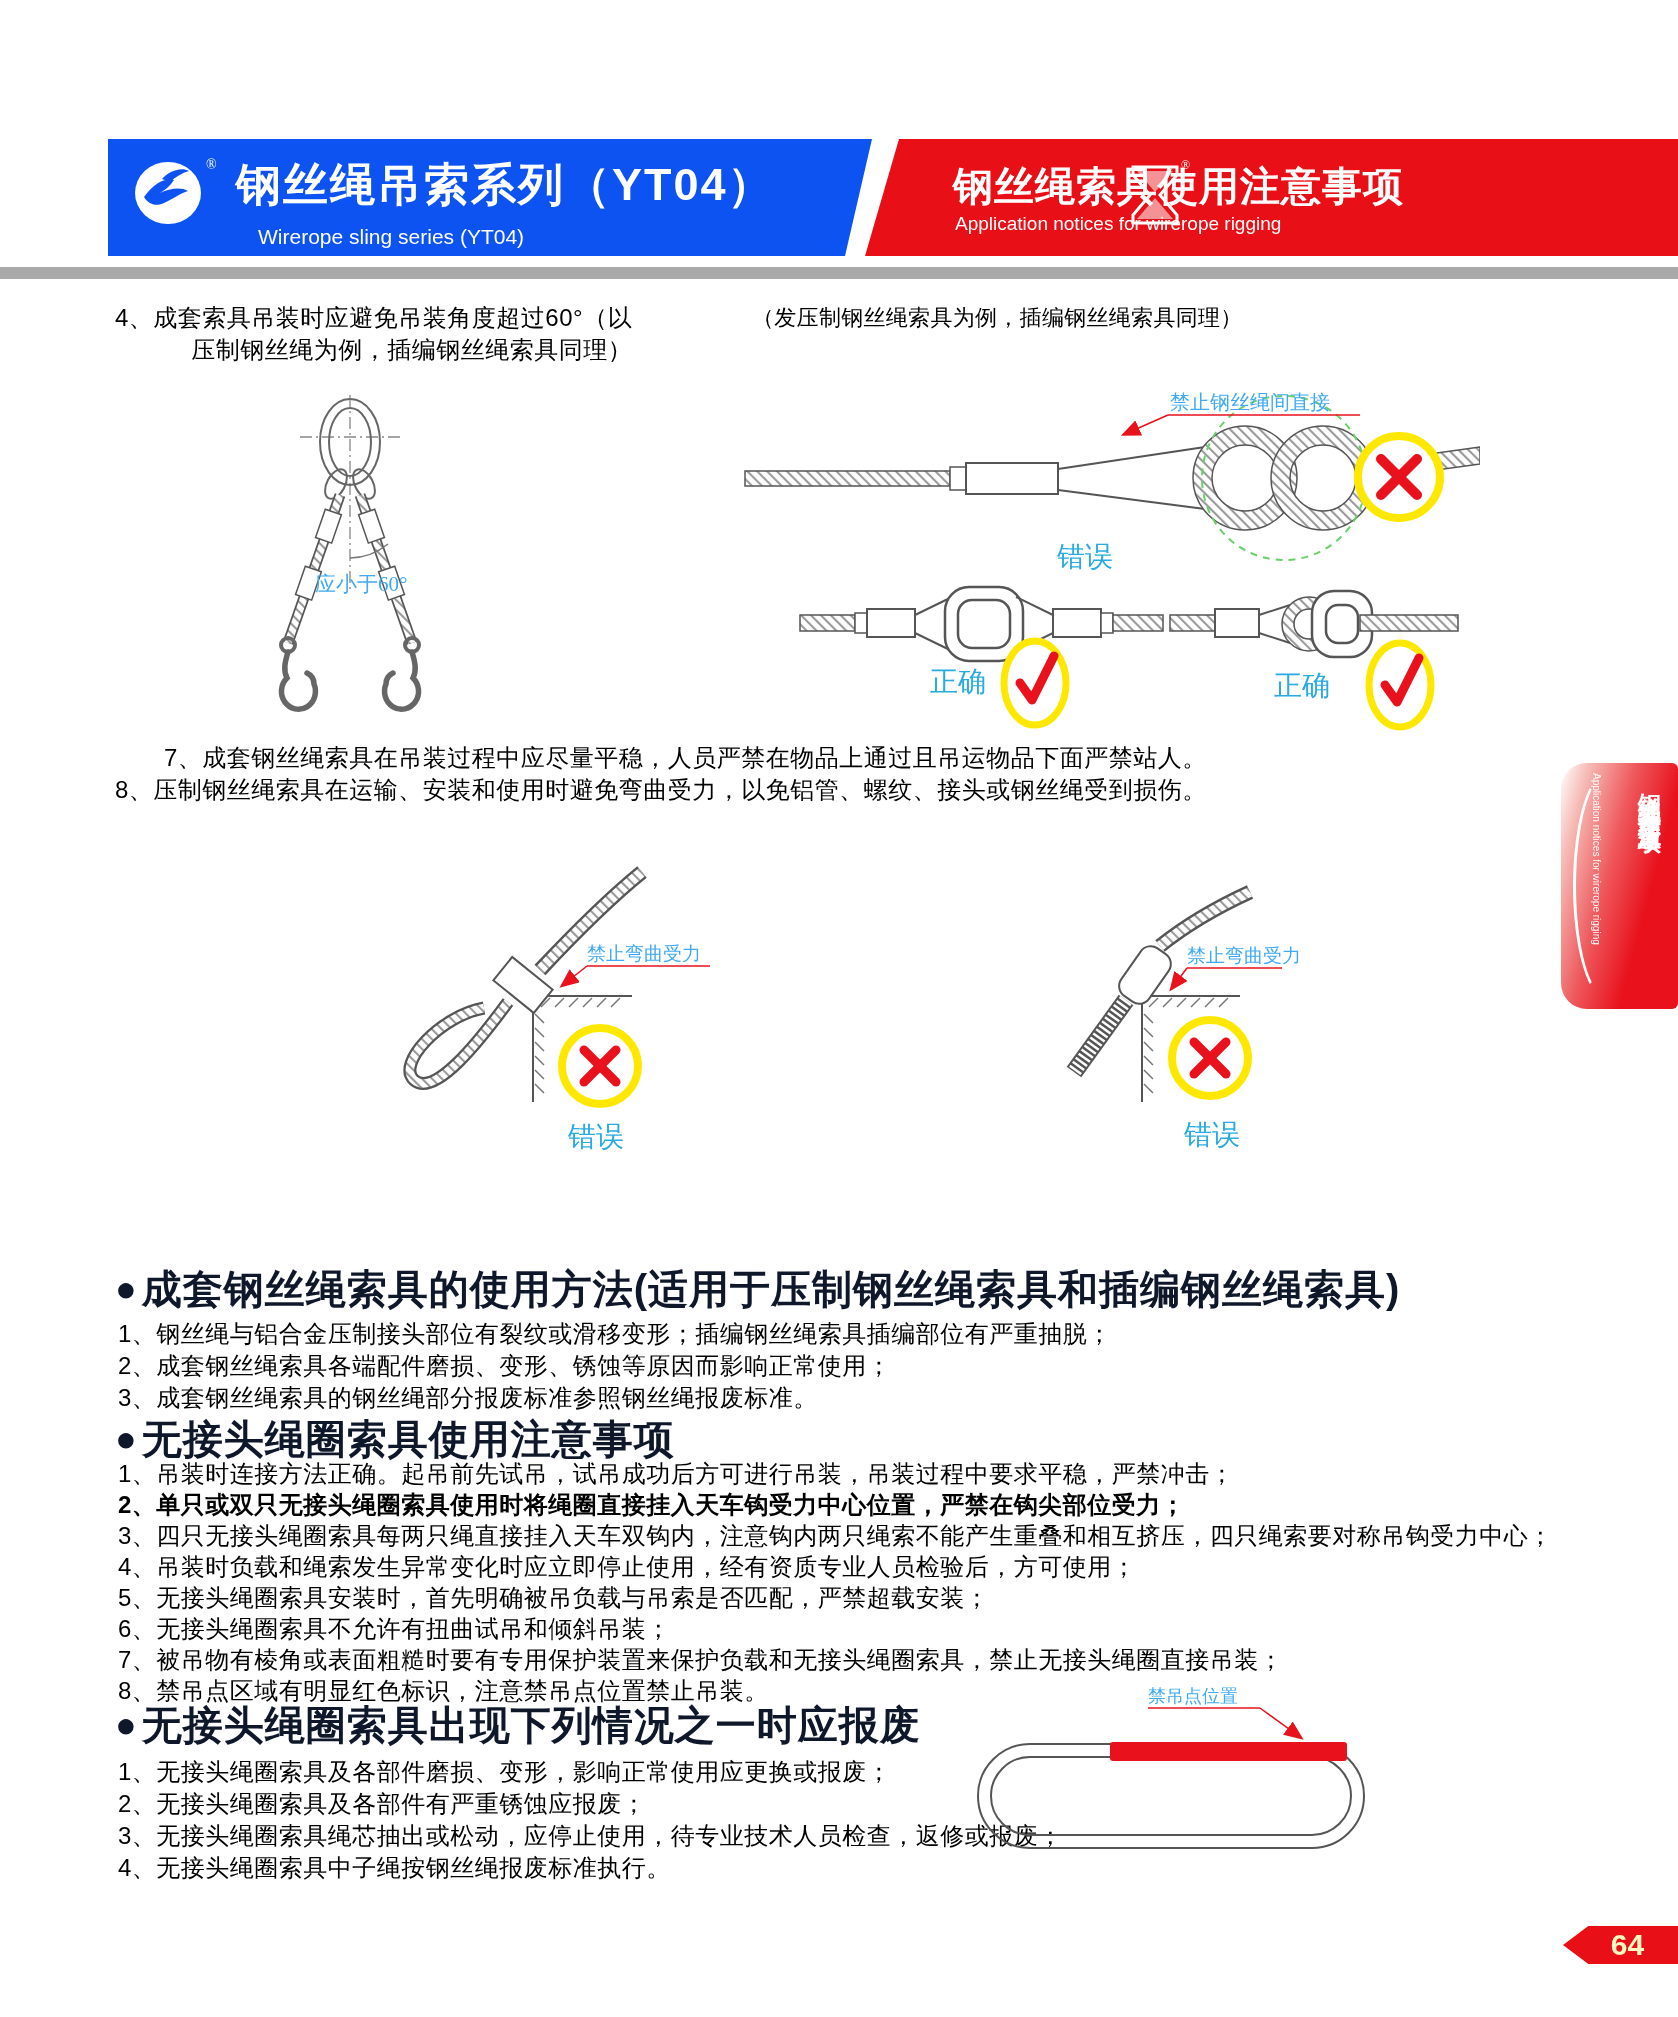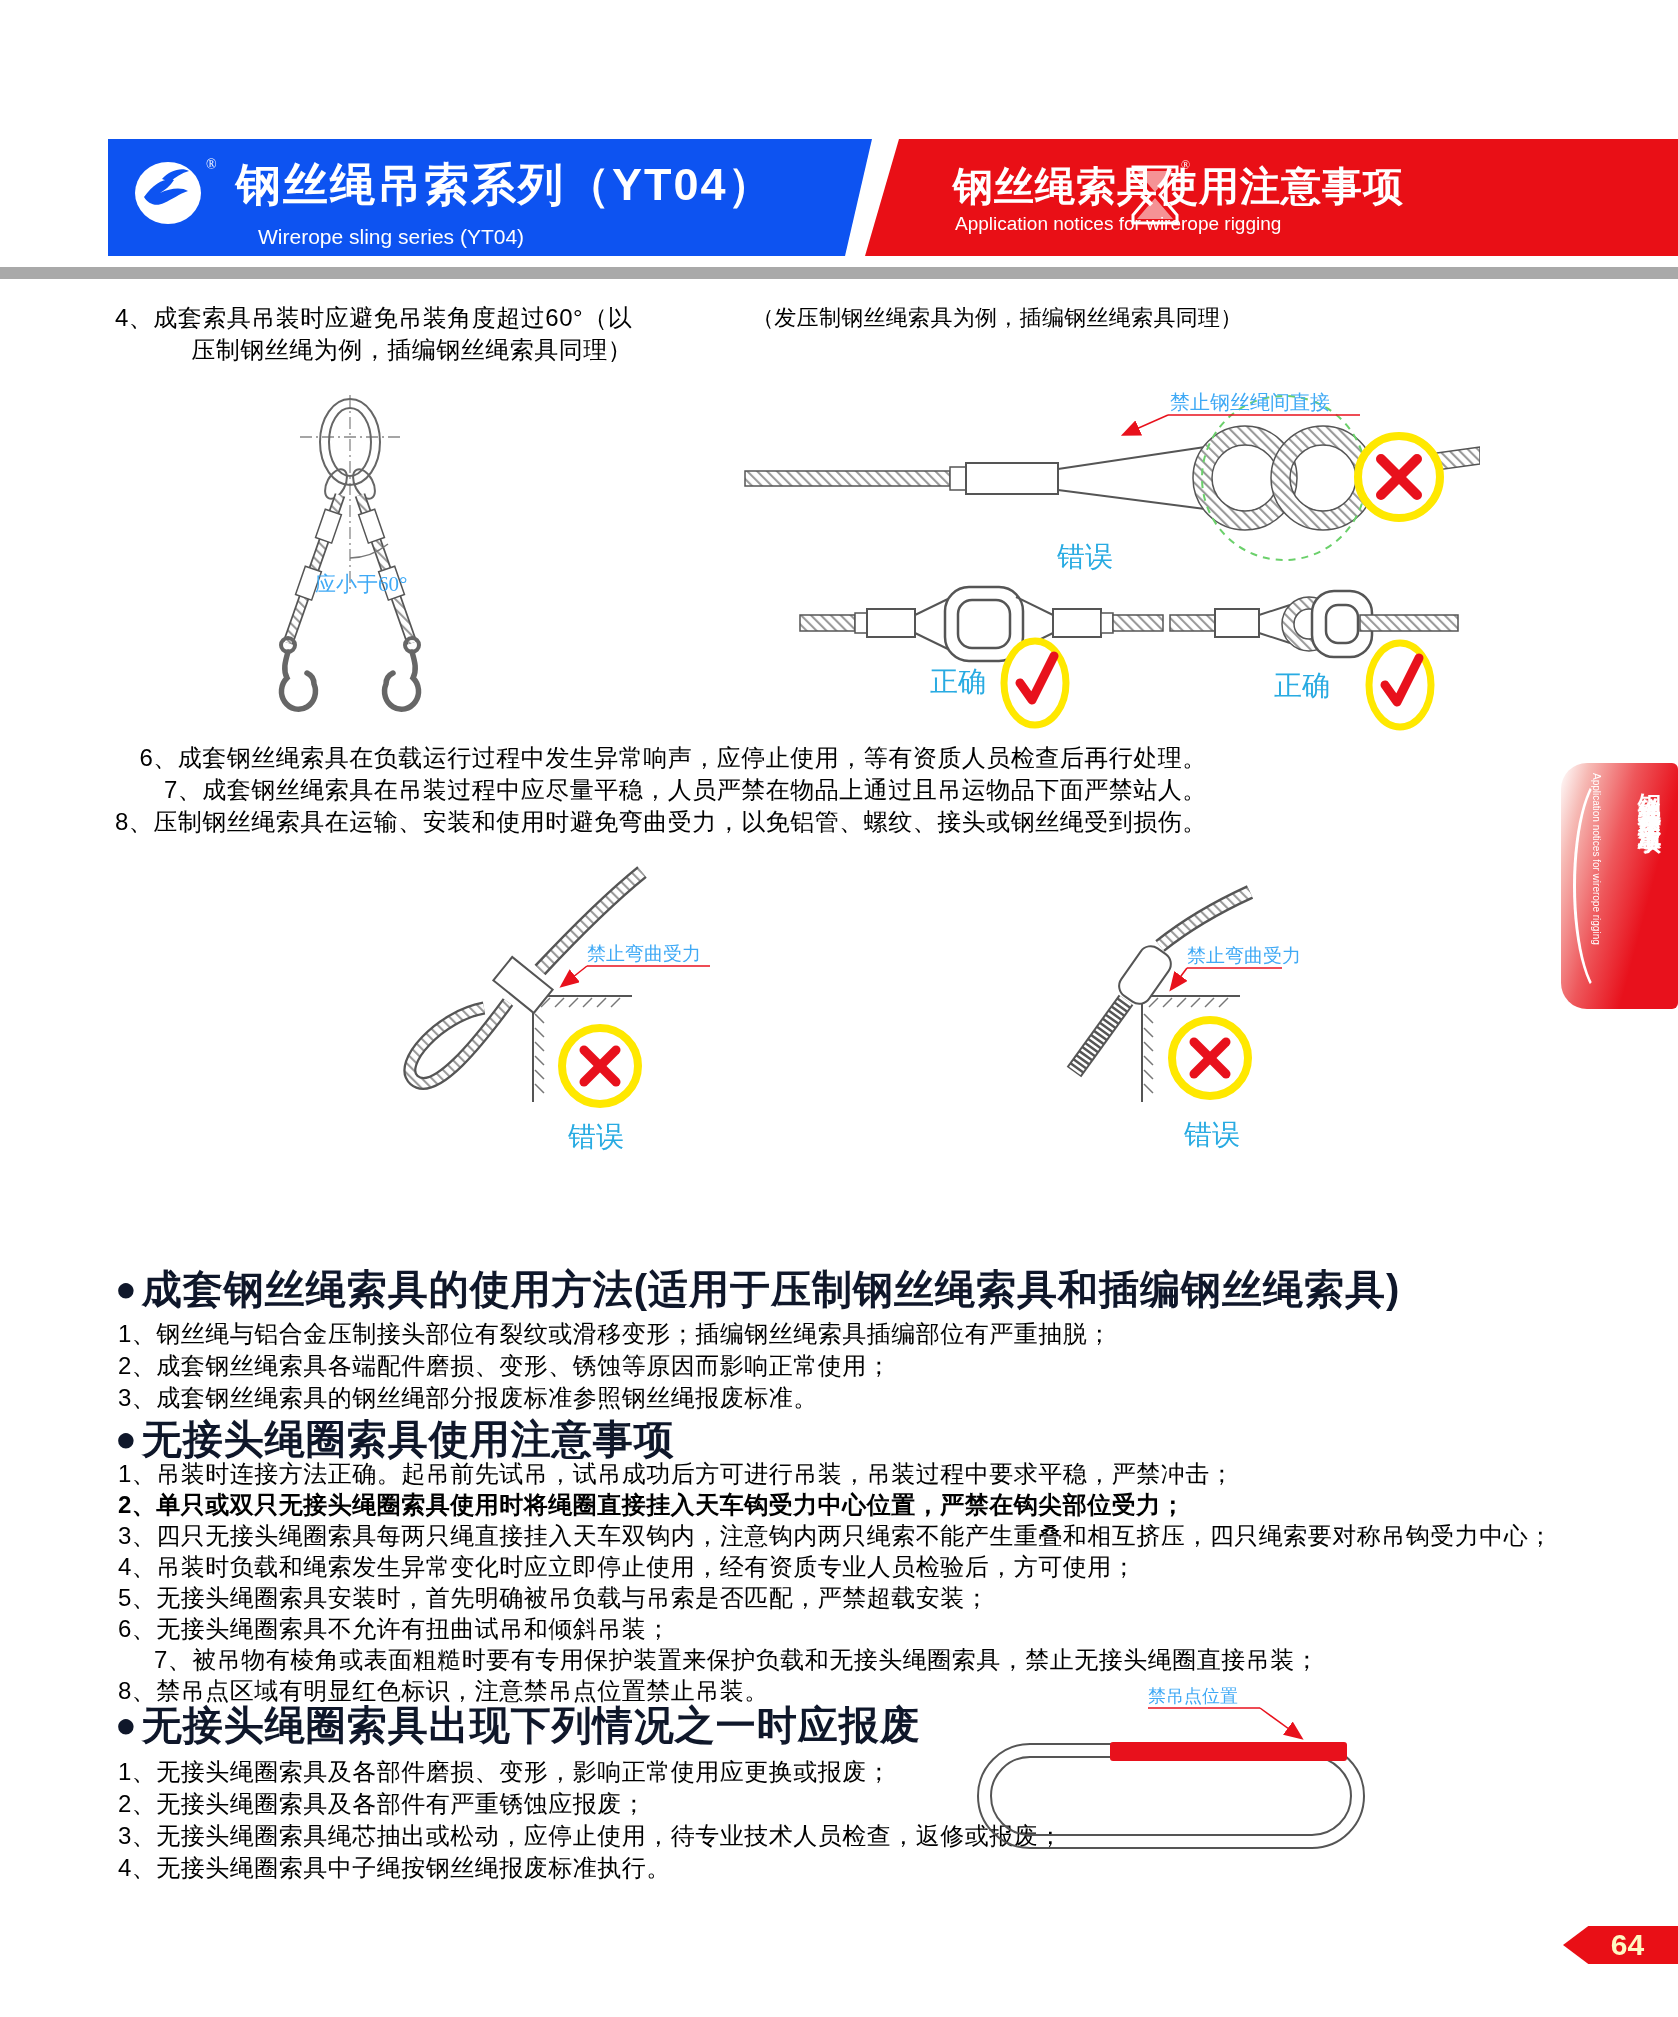--- a/index.html
+++ b/index.html
@@ -178,21 +178,20 @@
     <circle cx="678" cy="108" r="5" fill="none" stroke="#555" stroke-width="1.5"></circle>
   </g>
   <text x="602" y="120" text-anchor="middle" font-size="25" class="verdict">正确</text>
   <g>
     <ellipse cx="700" cy="110" rx="31" ry="42" fill="#fff" stroke="#ffe800" stroke-width="7"></ellipse>
     <path d="M685,110 l12,17 l22,-44" fill="none" stroke="#e8111c" stroke-width="9" stroke-linecap="round" stroke-linejoin="round"></path>
   </g>
 </svg>
 
 <div class="abs note" style="left:115px;top:742px;">
-  <div class="noteline">6、成套钢丝绳索具在负载运行过程中发生异常响声，应停止使用，等有资质人员检查后再行处理。</div>
   <div class="noteline">7、成套钢丝绳索具在吊装过程中应尽量平稳，人员严禁在物品上通过且吊运物品下面严禁站人。</div>
   <div class="noteline">8、压制钢丝绳索具在运输、安装和使用时避免弯曲受力，以免铝管、螺纹、接头或钢丝绳受到损伤。</div>
 </div>
 
 <svg class="abs" style="left:380px;top:850px" width="420" height="330" viewBox="0 0 420 330">
   <g>
     <line x1="153" y1="146" x2="252" y2="146" stroke="#555" stroke-width="2"></line>
     <line x1="153" y1="146" x2="153" y2="252" stroke="#555" stroke-width="2"></line>
     <g stroke="#777" stroke-width="1.5">
       <line x1="170" y1="148" x2="161" y2="157"></line>
@@ -278,21 +277,21 @@
 
 <div class="abs heading" style="left:115px;top:1412px;">
   <span class="bullet">●</span><span>无接头绳圈索具使用注意事项</span>
 </div>
 <div class="abs note noteline" style="left:118px;top:1458px;">1、吊装时连接方法正确。起吊前先试吊，试吊成功后方可进行吊装，吊装过程中要求平稳，严禁冲击；</div>
 <div class="abs note noteline" style="left:118px;top:1489px;font-weight:bold;">2、单只或双只无接头绳圈索具使用时将绳圈直接挂入天车钩受力中心位置，严禁在钩尖部位受力；</div>
 <div class="abs note noteline" style="left:118px;top:1520px;">3、四只无接头绳圈索具每两只绳直接挂入天车双钩内，注意钩内两只绳索不能产生重叠和相互挤压，四只绳索要对称吊钩受力中心；</div>
 <div class="abs note noteline" style="left:118px;top:1551px;">4、吊装时负载和绳索发生异常变化时应立即停止使用，经有资质专业人员检验后，方可使用；</div>
 <div class="abs note noteline" style="left:118px;top:1582px;">5、无接头绳圈索具安装时，首先明确被吊负载与吊索是否匹配，严禁超载安装；</div>
 <div class="abs note noteline" style="left:118px;top:1613px;">6、无接头绳圈索具不允许有扭曲试吊和倾斜吊装；</div>
-<div class="abs note noteline" style="left:118px;top:1644px;margin-left:36px;">7、被吊物有棱角或表面粗糙时要有专用保护装置来保护负载和无接头绳圈索具，禁止无接头绳圈直接吊装；</div>
+<div class="abs note noteline" style="left:118px;top:1644px;">7、被吊物有棱角或表面粗糙时要有专用保护装置来保护负载和无接头绳圈索具，禁止无接头绳圈直接吊装；</div>
 <div class="abs note noteline" style="left:118px;top:1675px;">8、禁吊点区域有明显红色标识，注意禁吊点位置禁止吊装。</div>
 
 <div class="abs heading" style="left:115px;top:1698px;">
   <span class="bullet">●</span><span>无接头绳圈索具出现下列情况之一时应报废</span>
 </div>
 <div class="abs note noteline" style="left:118px;top:1756px;">1、无接头绳圈索具及各部件磨损、变形，影响正常使用应更换或报废；</div>
 <div class="abs note noteline" style="left:118px;top:1788px;">2、无接头绳圈索具及各部件有严重锈蚀应报废；</div>
 <div class="abs note noteline" style="left:118px;top:1820px;">3、无接头绳圈索具绳芯抽出或松动，应停止使用，待专业技术人员检查，返修或报废；</div>
 <div class="abs note noteline" style="left:118px;top:1852px;">4、无接头绳圈索具中子绳按钢丝绳报废标准执行。</div>
 

